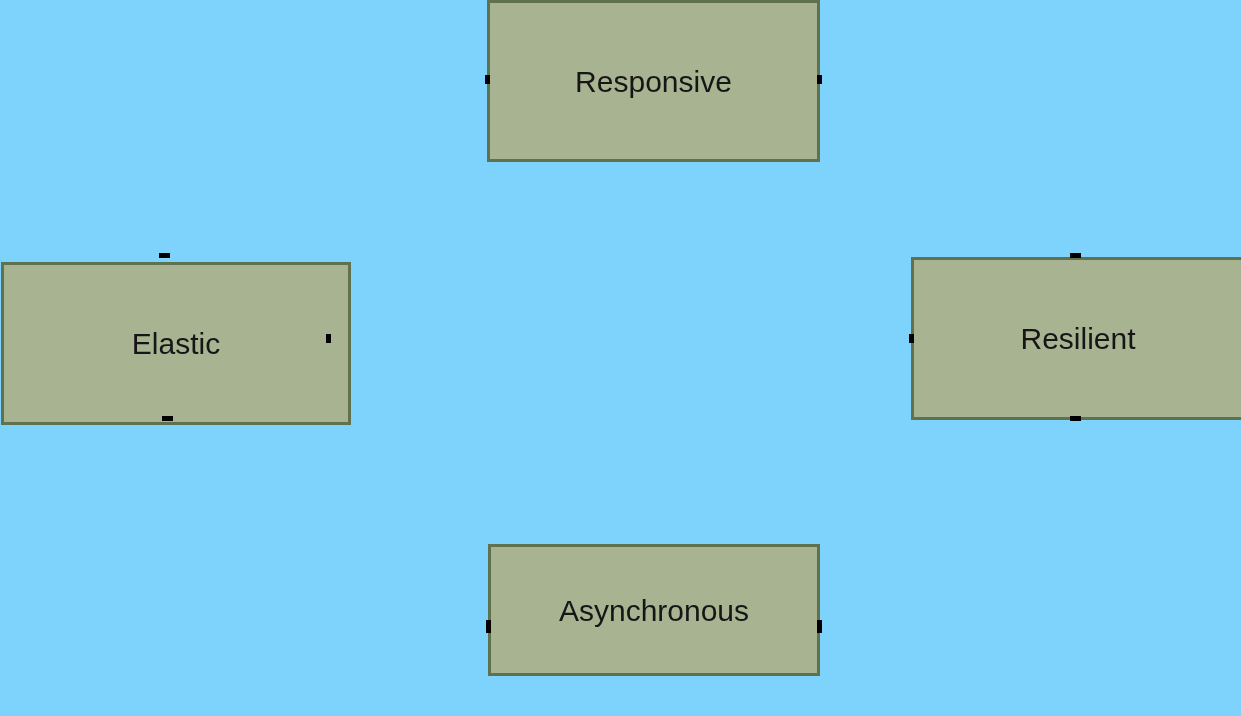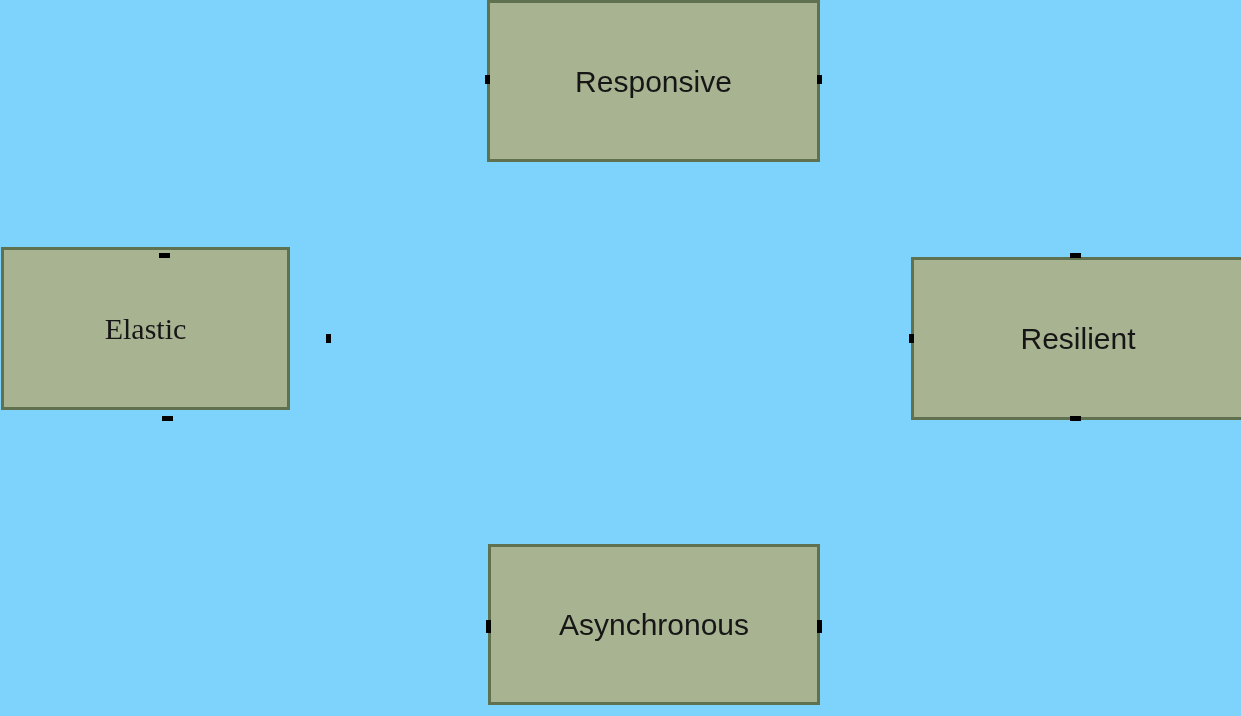--- a/index.html
+++ b/index.html
@@ -23,23 +23,23 @@
     display: flex;
     flex-direction: column;
     align-items: center;
     justify-content: center;
     text-align: center;
     font-size: 30px;
     line-height: 1.5;
     color: #161616;
   }
   .box-responsive { left: 487px; top: 0px;    width: 333px; height: 162px; }
-  .box-elastic    { left: 1px;   top: 247px;  width: 289px; height: 163px; font-family: Liberation Serif, serif; }
+  .box-elastic    { left: 1px;   top: 262px;  width: 350px; height: 163px; }
   .box-resilient  { left: 911px; top: 257px;  width: 334px; height: 163px; }
-  .box-async      { left: 488px; top: 544px;  width: 332px; height: 161px; }
+  .box-async      { left: 488px; top: 544px;  width: 332px; height: 132px; }
   .box-label { display: block; }
   .tick {
     position: absolute;
     background: #000000;
     z-index: 5;
   }
   .tick-r-left  { left: 485px;  top: 75px;  width: 5px;  height: 9px; }
   .tick-r-right { left: 817px;  top: 75px;  width: 5px;  height: 9px; }
   .tick-e-top    { left: 159px;  top: 253px; width: 11px; height: 5px; }
   .tick-e-right  { left: 326px;  top: 334px; width: 5px;  height: 9px; }

